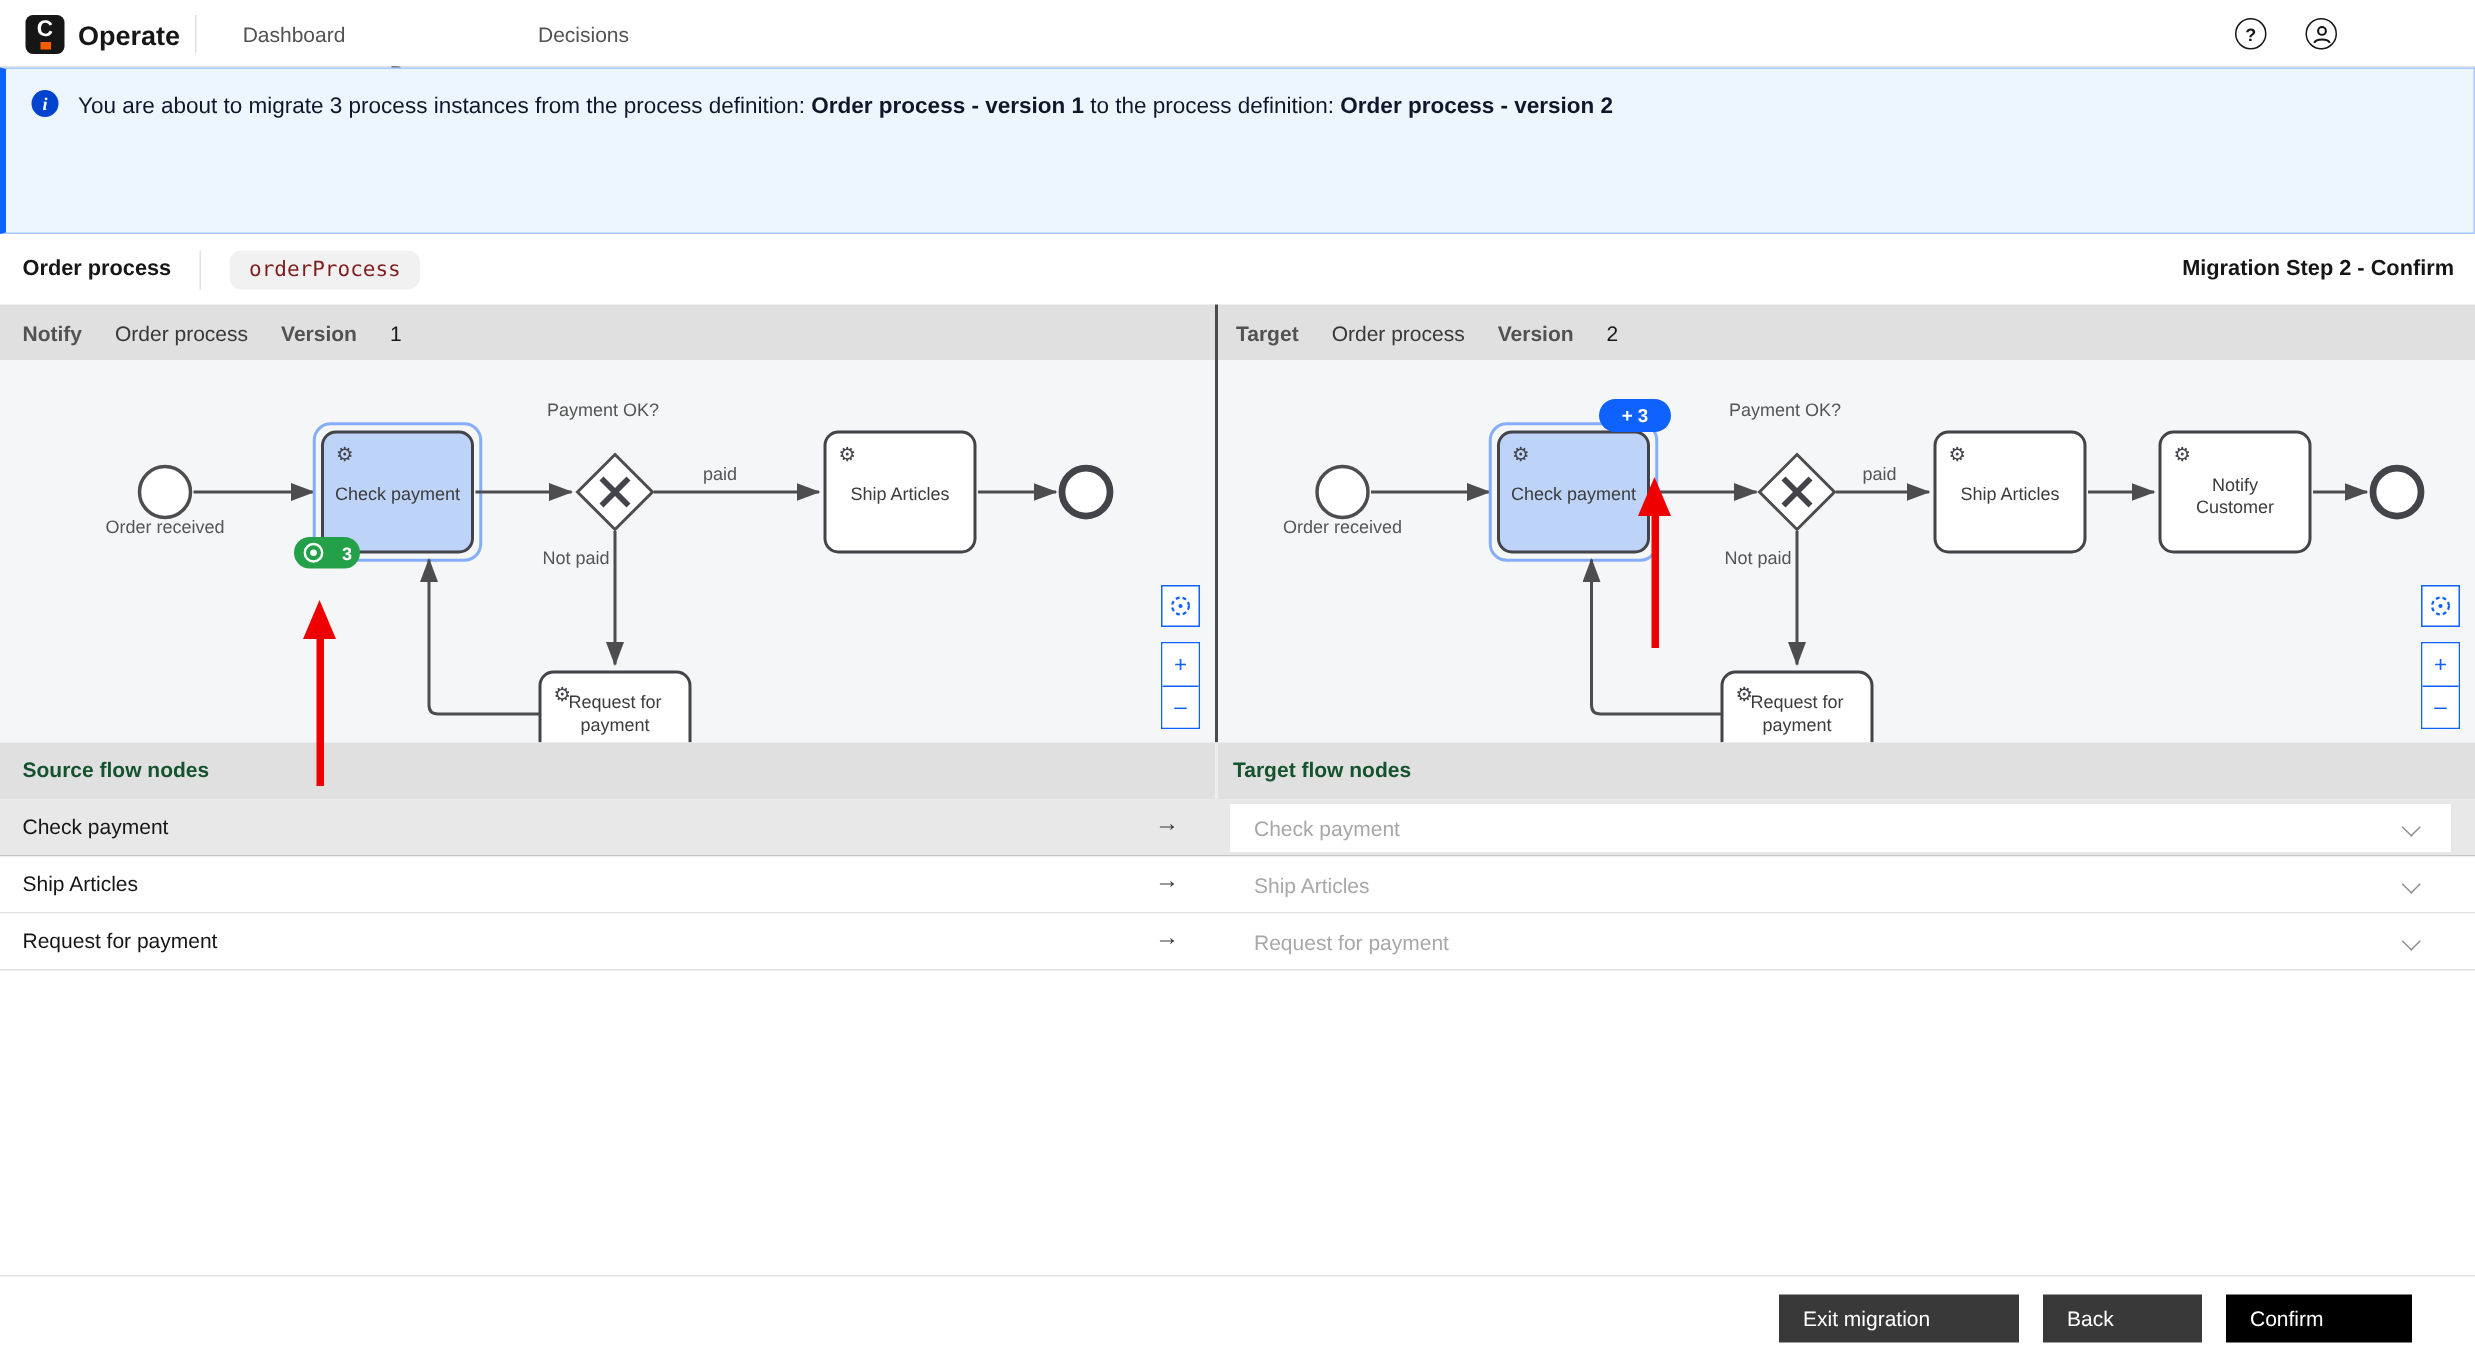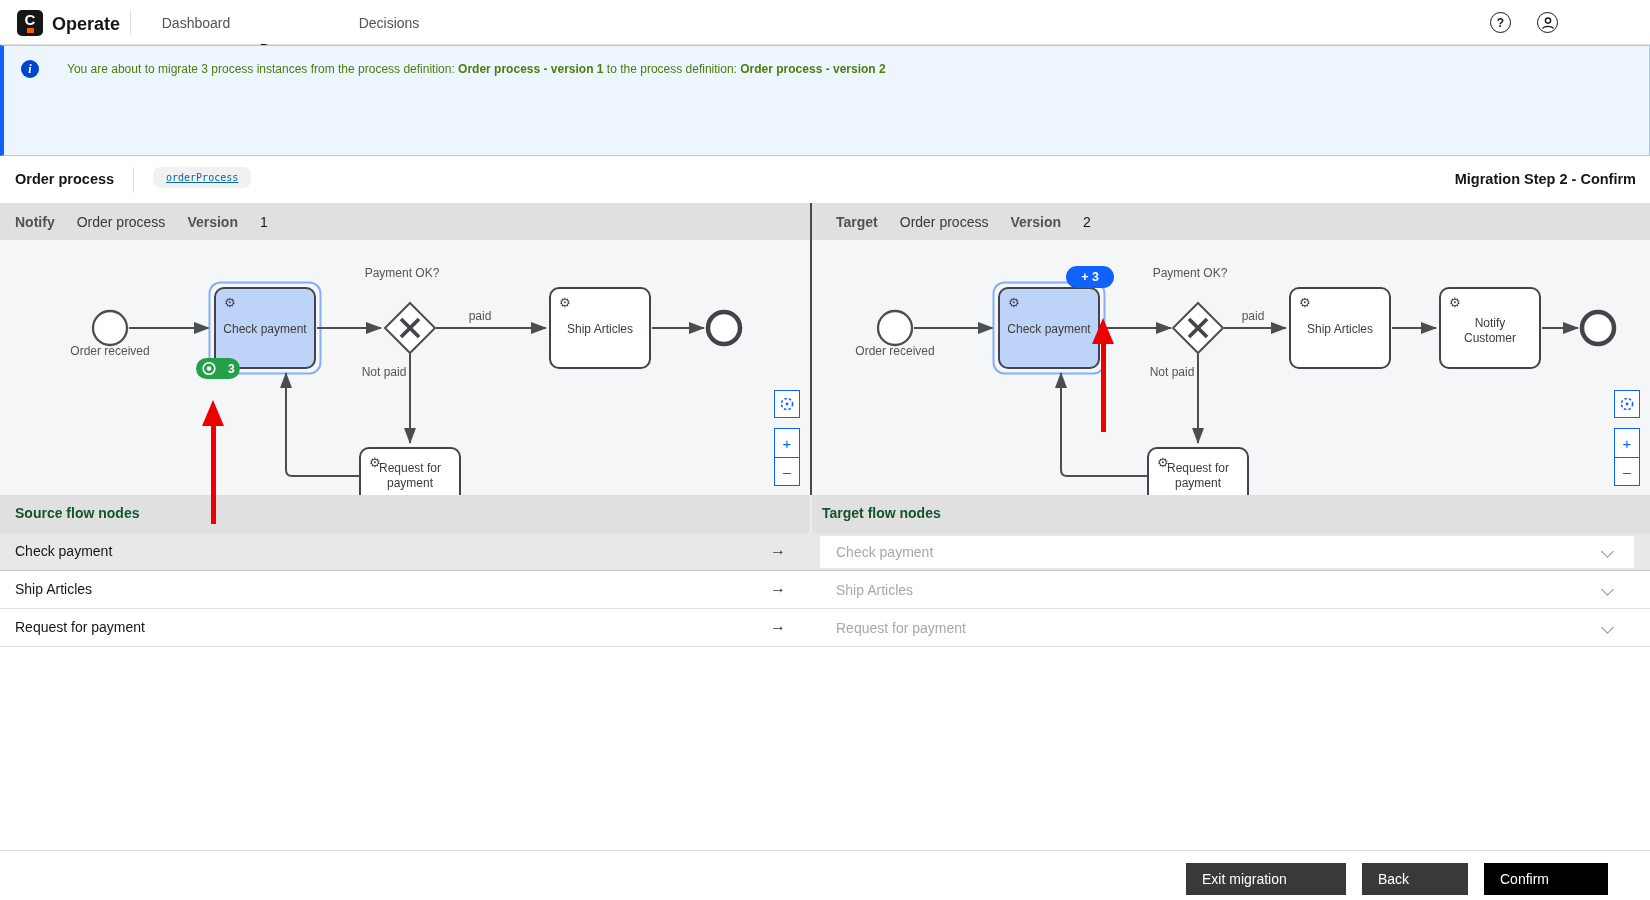--- a/index.html
+++ b/index.html
@@ -16,34 +16,34 @@
   .tab.active { color:#161616; border-bottom:3px solid #0f62fe; }
   #tab-dashboard { left:150px; width:92px; }
   #tab-processes { left:246px; width:93px;margin-top:28px; }
   #tab-decisions { left:344px; width:90px; }
   .nav-icon { position:absolute; top:12px; width:21px; height:21px; border:1.5px solid #161616; border-radius:50%; display:flex; align-items:center; justify-content:center; font-size:12px; font-weight:bold; cursor:pointer; background:#fff; }
   #help-icon { left:1490px; }
   #user-icon { left:1537px; }
   
   #banner { position:absolute; left:0; top:45px; width:1650px; height:111px; background:#edf5ff; border:1px solid #a6c8ff; border-left:4px solid #0f62fe; }
   #banner-info-icon { position:absolute; left:17px; top:14px; width:18px; height:18px; border-radius:50%; background:#0043ce; color:#fff; font-size:12px; font-weight:bold; font-family:"Liberation Serif",serif; display:flex; align-items:center; justify-content:center; font-style:italic; }
-  .banner-line { position:absolute; left:63px; font-size:12px; color:#4d7c0f; }
+  .banner-line { position:absolute; left:48px; font-size:15px; color:#0f172a; }
   #banner-l1 { top:16px; }
   #banner-l2 { top:48px; }
   #banner-l3 { top:80px; }
   
   #proc-header { position:absolute; left:0; top:156px; width:1650px; height:47px; background:#fff; }
   #proc-name { position:absolute; left:15px; top:15px; font-size:14.5px; font-weight:bold; }
   #proc-divider { position:absolute; left:133px; top:11px; width:1px; height:26px; background:#e0e0e0; }
-  #proc-id { position:absolute; left:153px; top:11px; background:#f1f1f1; border-radius:8px; padding:5px 13px; font-family:"DejaVu Sans Mono","Liberation Mono",monospace; font-size:10px; color:#0369a1;text-decoration:underline; }
+  #proc-id { position:absolute; left:153px; top:11px; background:#f1f1f1; border-radius:8px; padding:5px 13px; font-family:"DejaVu Sans Mono","Liberation Mono",monospace; font-size:14px; color:#7f1d1d; }
   #migration-step { position:absolute; right:14px; top:15px; font-size:14.5px; font-weight:bold; }
   
   .panel-header { position:absolute; top:203px; height:37px; background:#e0e0e0; display:flex; align-items:center; font-size:14px; color:#393939; }
   #src-panel-header { left:0; width:810px; padding-left:15px; }
-  #tgt-panel-header { left:812px; width:838px; padding-left:24px; }
+  #tgt-panel-header { left:812px; width:838px; padding-left:12px; }
   .panel-header .lbl { font-weight:bold; color:#525252; }
   .panel-header span { margin-right:22px; }
   .panel-header .val { margin-right:26px; color:#161616; }
   .diagram { position:absolute; top:240px; height:255px; background:#f5f6f7; overflow:hidden; }
   #src-diagram { left:0; width:810px; }
   #tgt-diagram { left:812px; width:838px; }
   #panel-divider { position:absolute; left:810px; top:203px; width:2px; height:292px; background:#4a4a4a; }
   
   .bpmn-label { font-size:12px; fill:#555; }
   .bpmn-task-label { font-size:12px; fill:#3c3c3c; }

